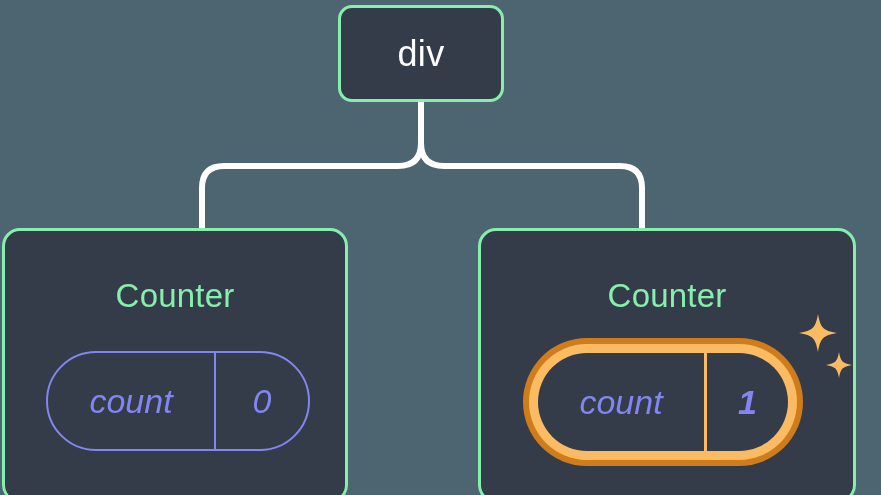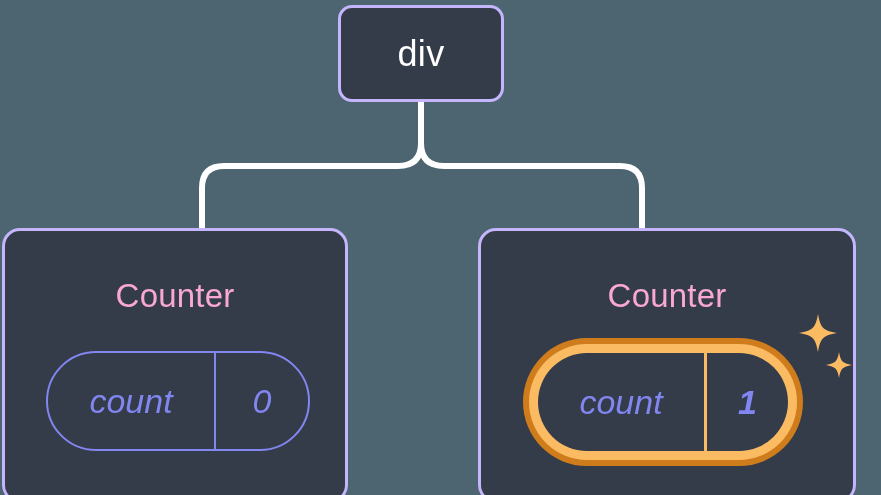--- a/index.html
+++ b/index.html
@@ -20,21 +20,21 @@
     left: 0;
     top: 0;
     width: 881px;
     height: 495px;
     pointer-events: none;
   }
   
   .node {
     position: absolute;
     background: #343b49;
-    border: 3px solid #c4b5fd;
+    border: 3px solid #86efac;
     border-radius: 14px;
     box-sizing: border-box;
   }
   .node-root {
     left: 338px;
     top: 5px;
     width: 166px;
     height: 97px;
     display: flex;
     align-items: center;
@@ -52,21 +52,21 @@
     height: 275px;
     border-radius: 18px;
     display: flex;
     flex-direction: column;
     align-items: center;
   }
   .node-child-left  { left: 2px;   width: 346px; }
   .node-child-right { left: 478px; width: 378px; }
 
   .node-title {
-    color: #f9a8d4;
+    color: #86efac;
     font-size: 33px;
     font-weight: 400;
     letter-spacing: 0.2px;
     margin-top: 48px;
     line-height: 1;
   }
 
   
   .pill-wrap {
     position: absolute;

